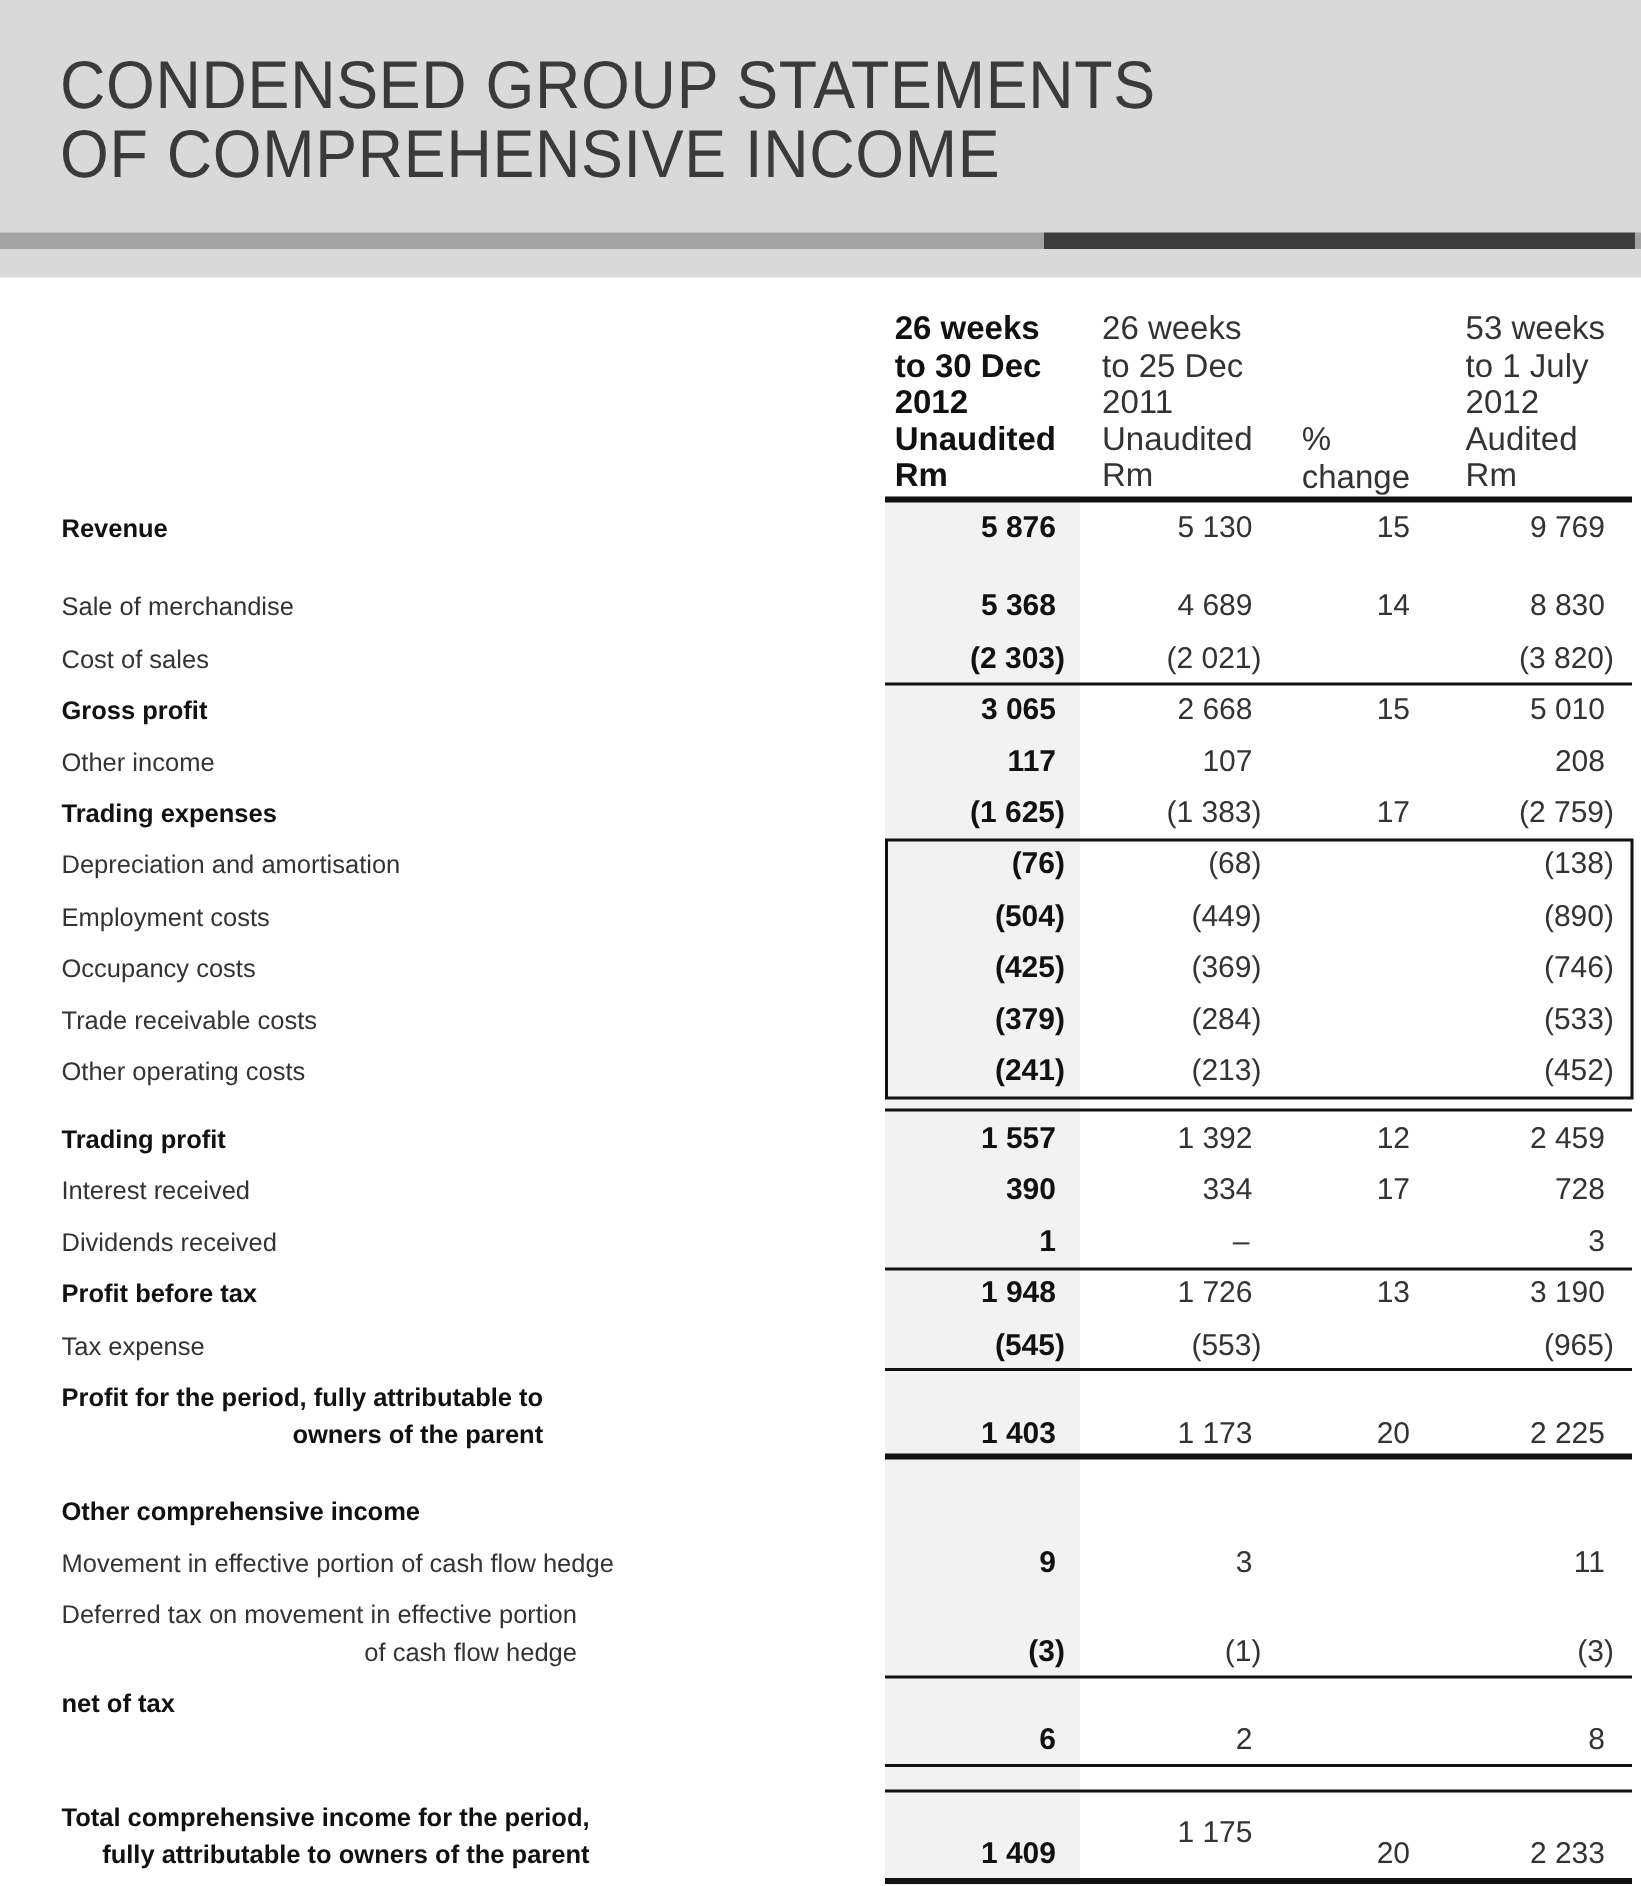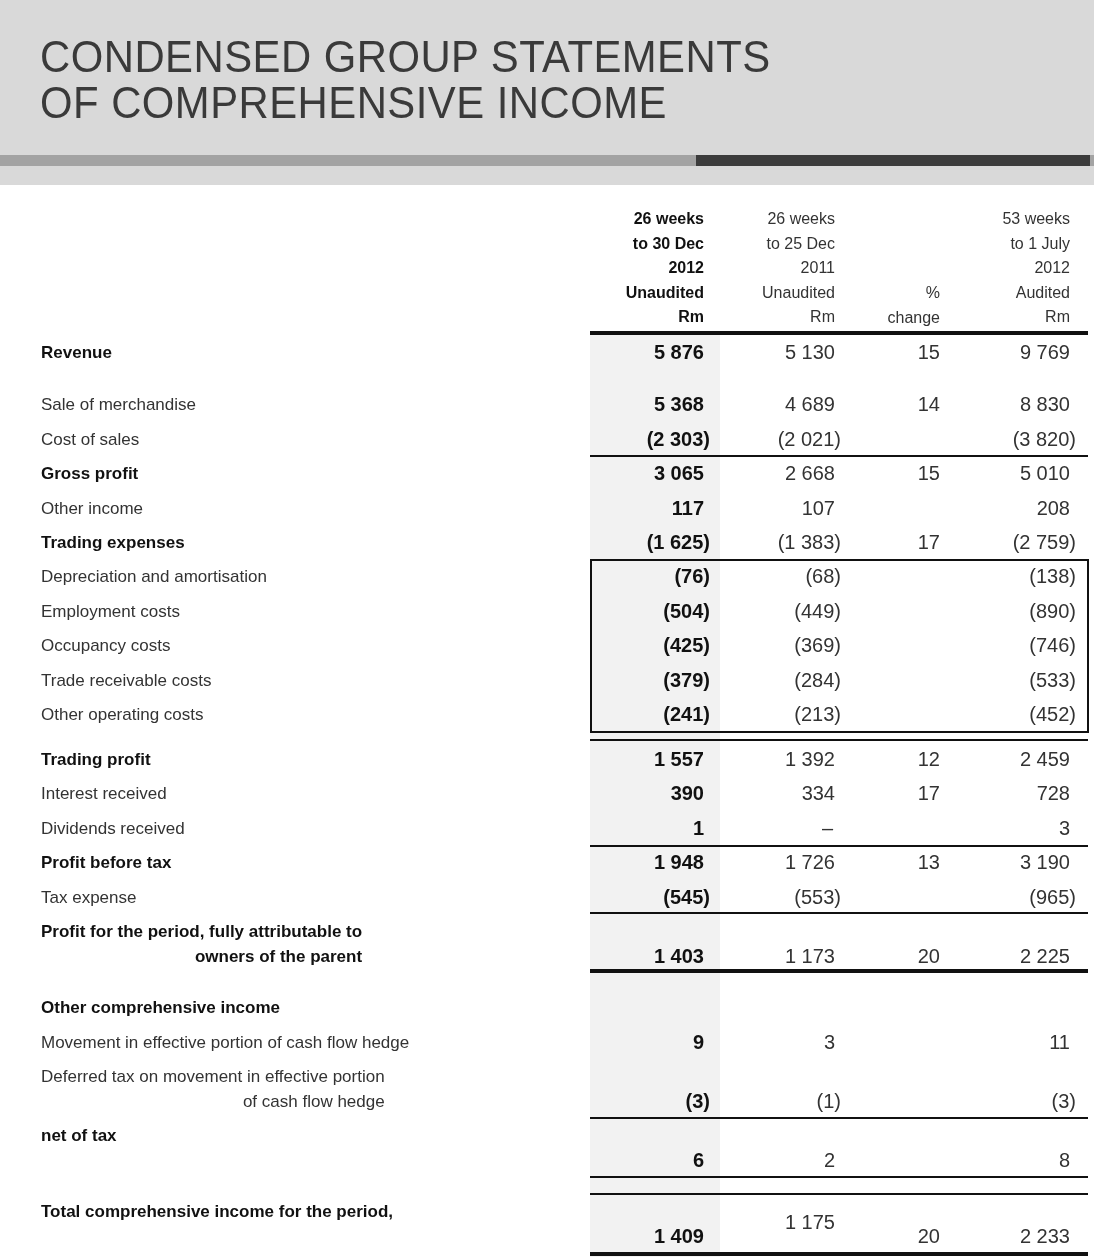--- a/index.html
+++ b/index.html
@@ -7,21 +7,21 @@
          font-family: "Liberation Sans", sans-serif; color: #222; }
   .header { position: absolute; left: 0; top: 0; width: 1094px; height: 185px; background: #d9d9d9; }
   .title { position: absolute; left: 40px; top: 34px; font-size: 45px; line-height: 46px;
            font-weight: normal; color: #3a3a3a; letter-spacing: 0.5px; transform: scaleX(0.93); transform-origin: left top; }
   .bar-light { position: absolute; left: 0; top: 155px; width: 696px; height: 11px; background: #a3a3a3; }
   .bar-dark { position: absolute; left: 696px; top: 155px; width: 394px; height: 11px; background: #3c3c3c; }
   .bar-end { position: absolute; left: 1090px; top: 155px; width: 4px; height: 11px; background: #a3a3a3; }
 
   .shade { position: absolute; left: 590px; top: 335px; width: 130px; height: 922px; background: #f2f2f2; }
 
-  .colhead { position: absolute; top: 207px; font-size: 16px; line-height: 24.6px; text-align: right; }
+  .colhead { position: absolute; top: 207px; font-size: 22px; line-height: 24.6px; text-align: left; }
   .colhead.bold { font-weight: bold; color: #111; }
   .colhead.light { color: #333; }
 
   .rule { position: absolute; left: 590px; width: 498px; background: #111; }
   .box { position: absolute; left: 590px; top: 559px; width: 495px; height: 170px; border: 2px solid #111; }
 
   .row { position: absolute; left: 0; width: 1094px; }
   .lbl { position: absolute; left: 41px; font-size: 17px; line-height: 25px; color: #333; white-space: nowrap; text-align: right; }
   .lbl.b { font-weight: bold; color: #111; }
   .v { position: absolute; font-size: 20px; line-height: 25px; text-align: right; white-space: nowrap; }
@@ -233,18 +233,19 @@
     <div>net of tax</div>
   </span>
   <span class="v c1" style="top:25px;">6</span>
   <span class="v c2" style="top:25px;">2</span>
   <span class="v c3" style="top:25px;"></span>
   <span class="v c4" style="top:25px;">8</span>
 </div>
 <div class="row" style="top:1199px;">
   <span class="lbl b">
     <div>Total comprehensive income for the period,</div>
+    <div>fully attributable to owners of the parent</div>
   </span>
   <span class="v c1" style="top:25px;">1 409</span>
   <span class="v c2" style="top:11px;">1 175</span>
   <span class="v c3" style="top:25px;">20</span>
   <span class="v c4" style="top:25px;">2 233</span>
 </div>
 
 </body></html>

